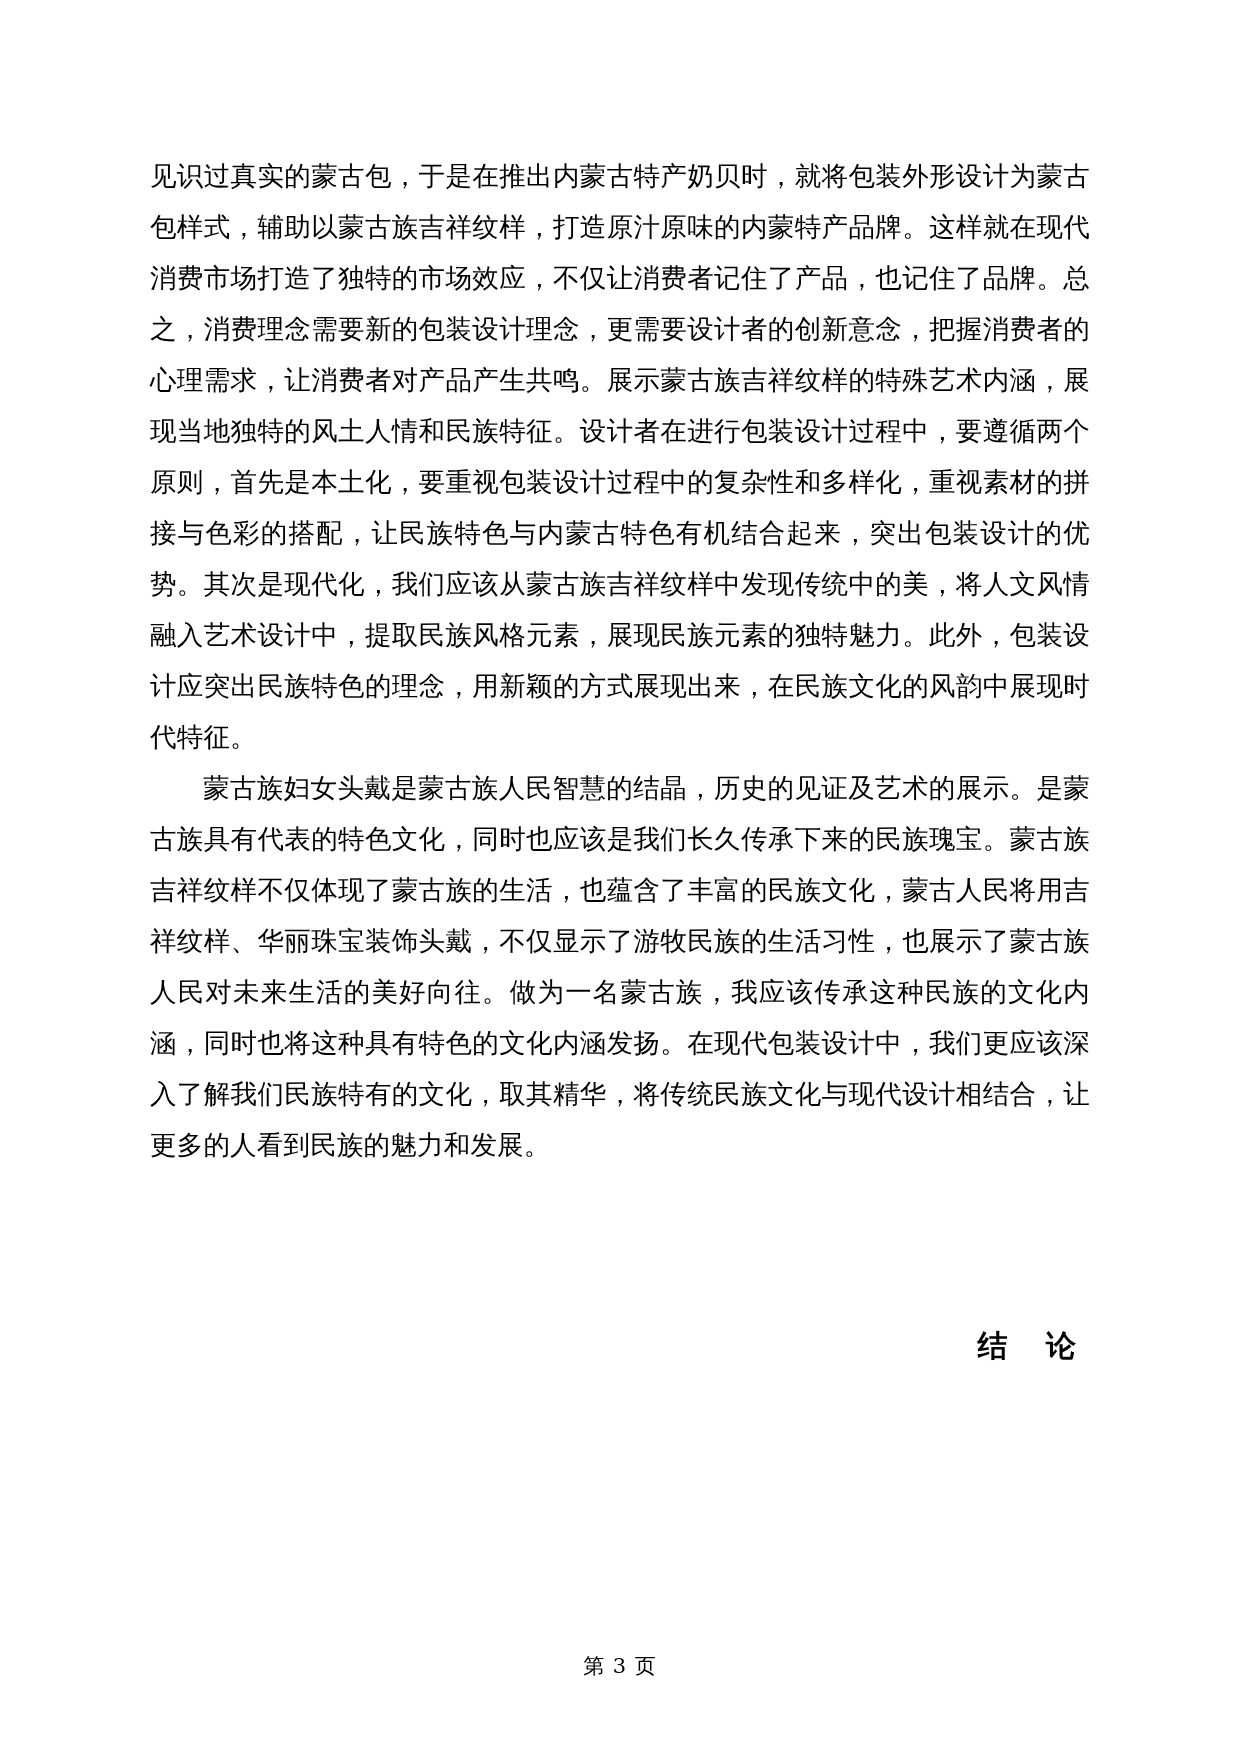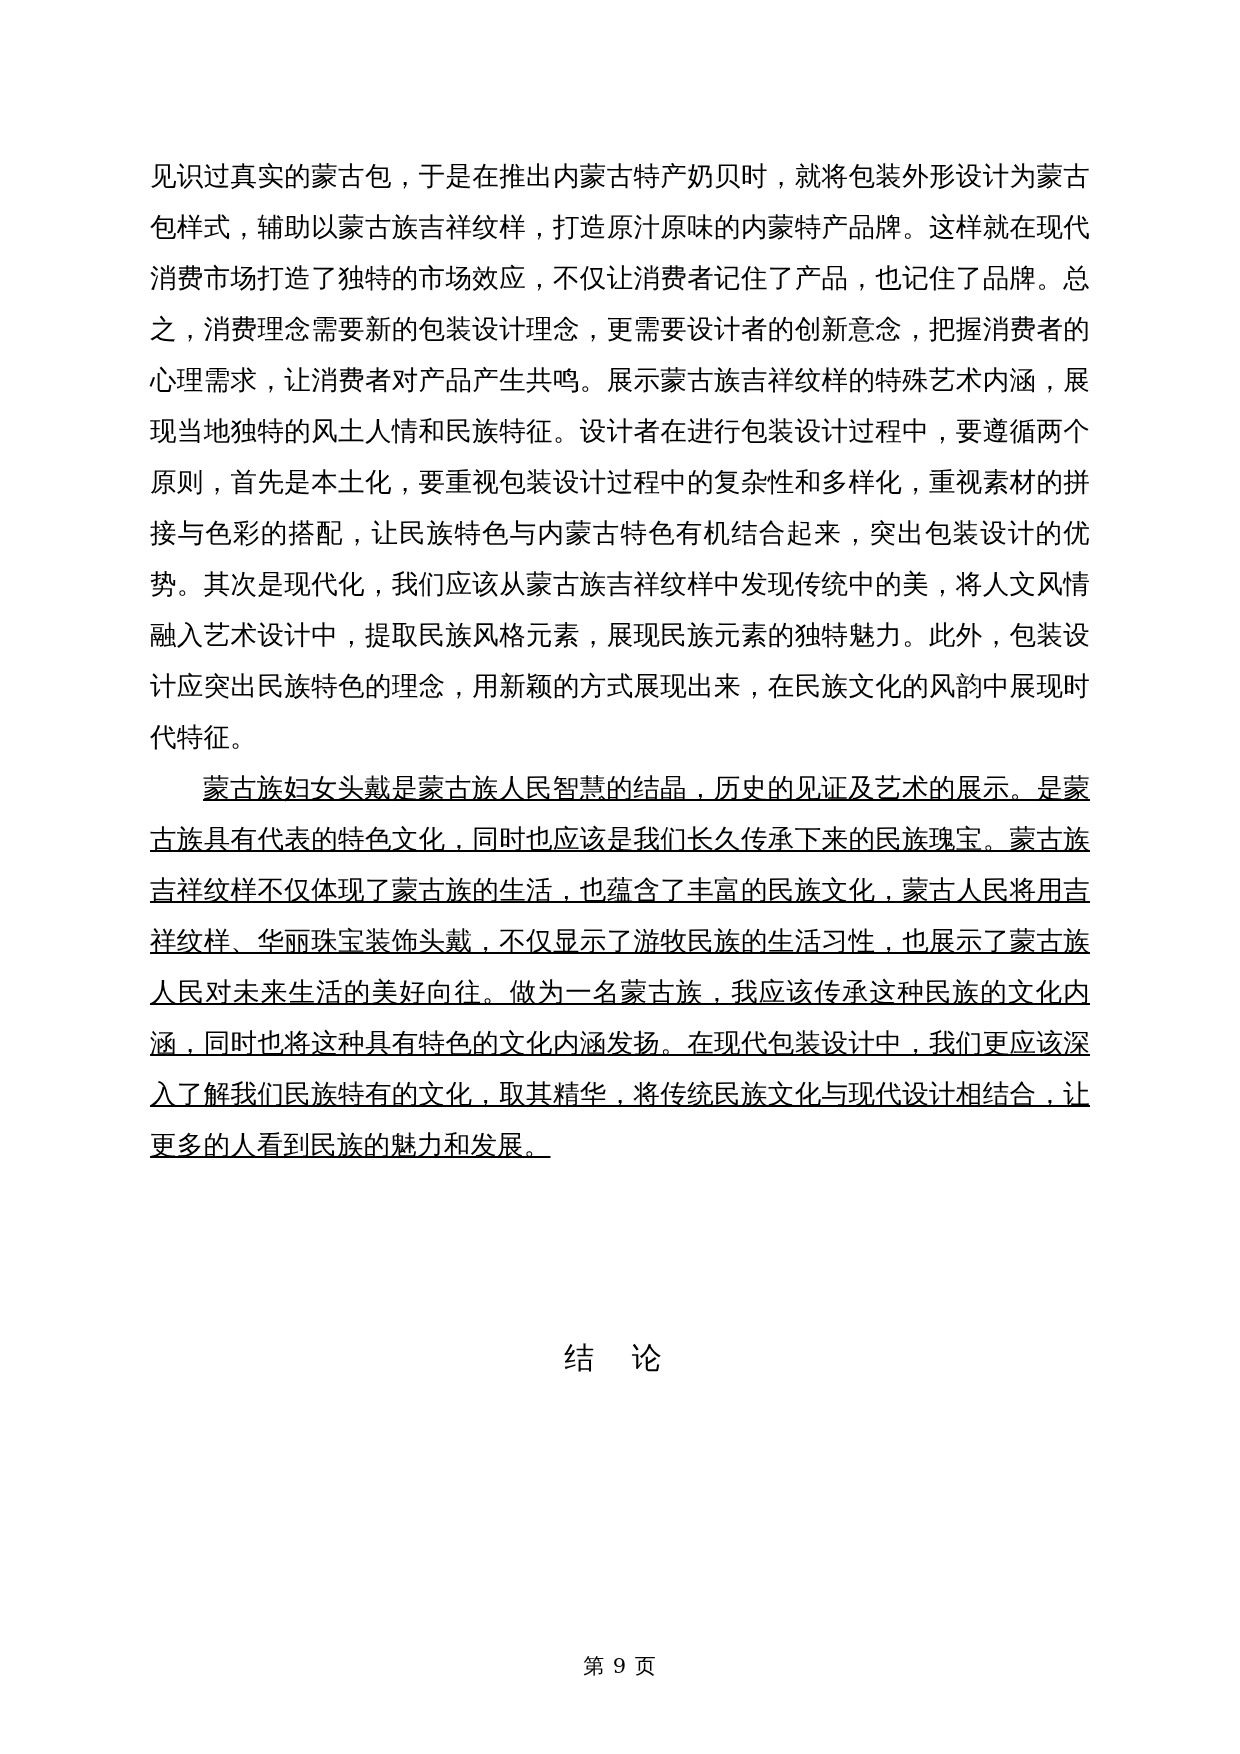--- a/index.html
+++ b/index.html
@@ -27,37 +27,36 @@
   .body-para {
     font-size: 26.5px;
     line-height: 51px;
     text-align: justify;
     text-justify: inter-ideograph;
     letter-spacing: 0.2px;
     margin: 0;
   }
   .para-indent {
     text-indent: 2em;
-    text-decoration: underline;
   }
   .section-heading {
     font-size: 32px;
     font-weight: bold;
     text-align: center;
     line-height: 52px;
     margin: 44px 0 30px 0;
     letter-spacing: 1px;
   }
   .conclusion-heading {
     font-size: 30px;
-    font-weight: normal;
-    text-align: center;
+    font-weight: bold;
+    text-align: right;
     line-height: 52px;
     letter-spacing: 14px;
-    margin: 12px;
+    margin: 0;
   }
   .spacer-large {
     height: 150px;
   }
   .spacer-mid {
     height: 34px;
   }
   .footer {
     position: absolute;
     left: 0;
@@ -82,13 +81,13 @@
 
   <div class="spacer-large"></div>
 
   <h2 class="conclusion-heading">结  论</h2>
 
   <div class="spacer-mid"></div>
 
 
 </div>
 
-<div class="footer">第 9 页</div>
+<div class="footer">第 3 页</div>
 
 </body></html>

